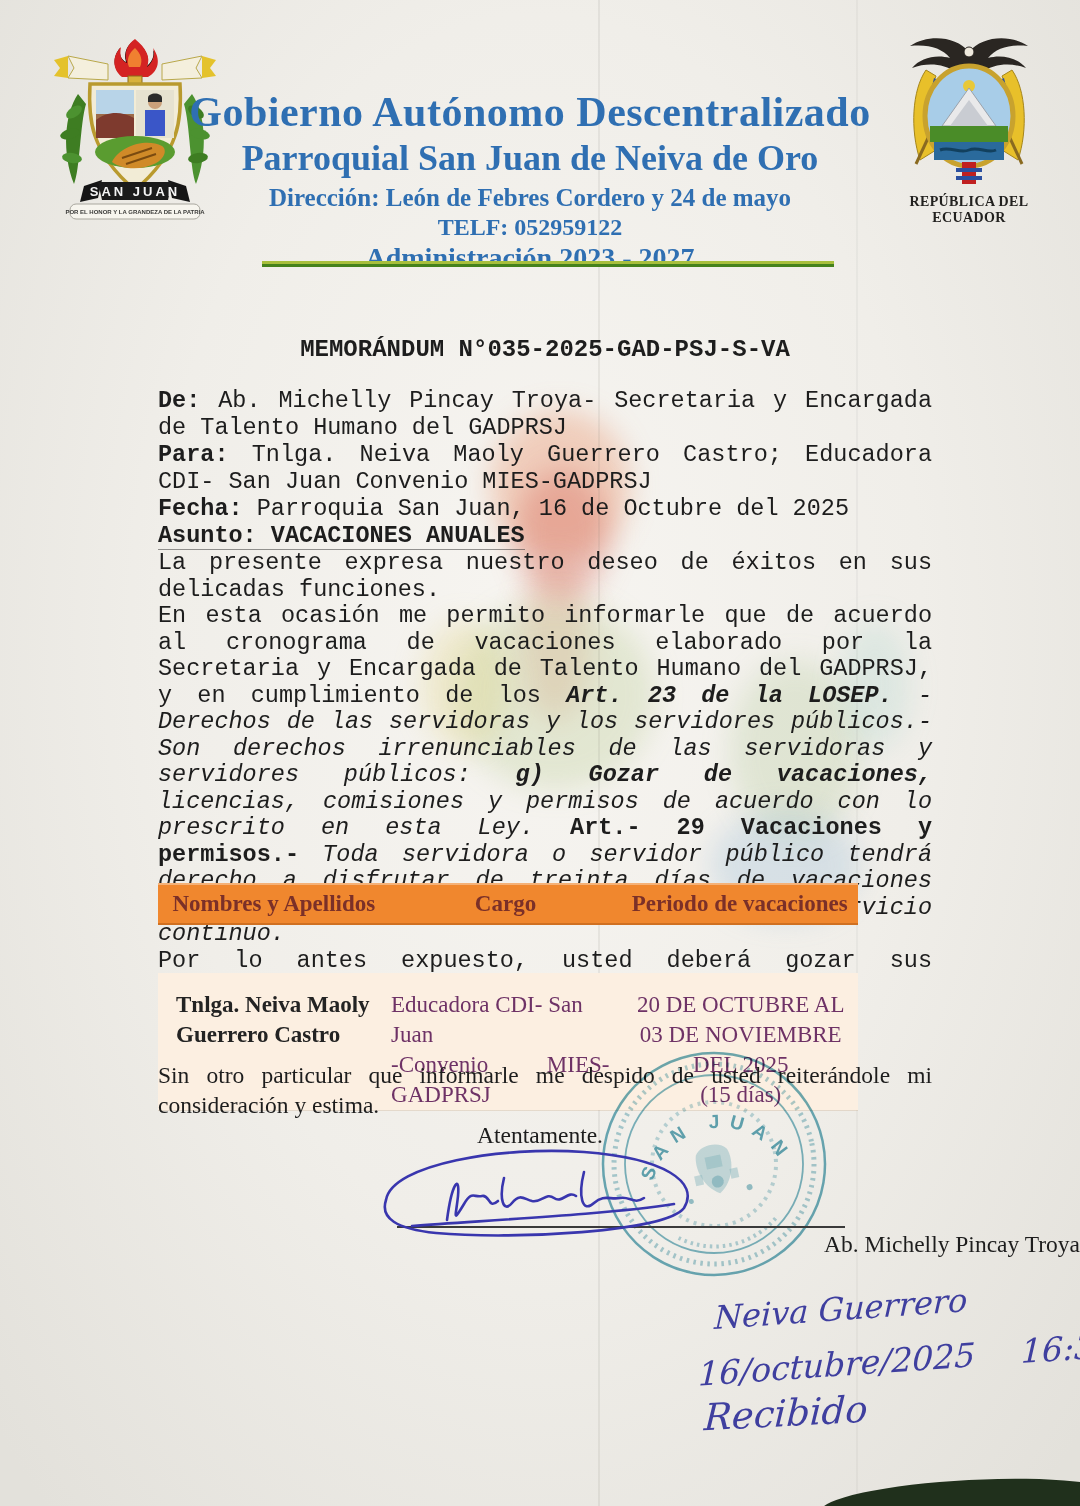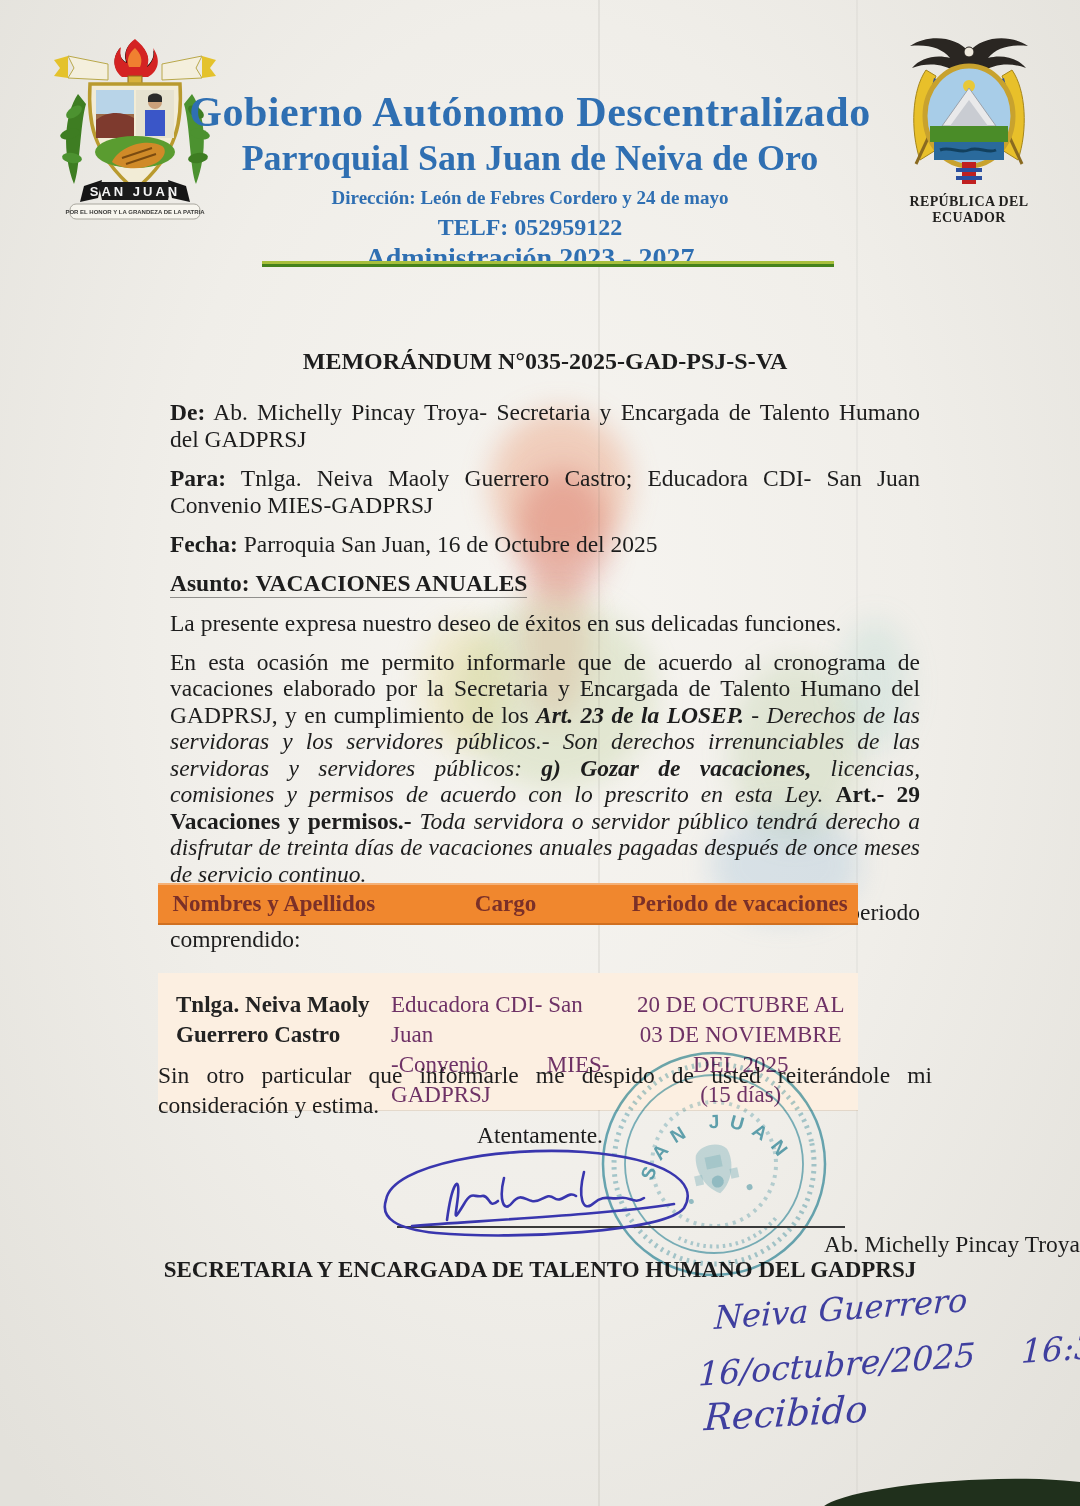--- a/index.html
+++ b/index.html
@@ -13,32 +13,32 @@
   .crease.c1{left:598px;}
   .crease.c2{left:856px;background:rgba(110,105,95,.06);}
   .corner-blob{position:absolute;right:-40px;bottom:-22px;width:300px;height:48px;
     background:#20301c;border-radius:50%;transform:rotate(-3deg);}
   .watermark{position:absolute;left:0;top:0;right:0;bottom:0;pointer-events:none;}
   .wm{position:absolute;border-radius:50%;filter:blur(14px);}
   
   .head-block{position:absolute;left:170px;top:56px;width:720px;text-align:center;font-weight:bold;margin-top:32px;}
   .org1{font-size:42px;line-height:48px;letter-spacing:.5px;}
   .org2{font-size:36px;line-height:44px;}
-  .addr{font-size:19px;line-height:31px;margin-top:2px;}
+  .addr{font-size:25px;line-height:31px;margin-top:2px;}
   .ruc,.telf{font-size:24px;line-height:29px;}
   .admin{font-size:28px;line-height:31px;}
   .green-rule{position:absolute;left:262px;top:261px;width:572px;height:6px;
     background:linear-gradient(to bottom,#a8bf3c 0,#a8bf3c 2.5px,#e9e7e1 2.5px,#e9e7e1 3.5px,#45821c 3.5px,#45821c 6px);}
   
   .crest-left{position:absolute;left:50px;top:34px;}
   .crest-right{position:absolute;left:876px;top:30px;width:186px;text-align:center;}
   .crest-right .caption{font-size:14px;font-weight:bold;letter-spacing:.4px;color:#22211f;margin-top:2px;}
   
   .doc-body{position:absolute;left:158px;top:336px;width:774px;font-size:23.5px;line-height:27px;}
-  .doc-body p{margin:12px;text-align:justify;}
+  .doc-body p{margin:0;text-align:justify;font-family:Liberation Mono, monospace;}
   .doc-body .para{line-height:26.5px;}
   .lbl{font-weight:bold;}
   .asunto-line{display:inline-block;border-bottom:1.5px solid rgba(45,45,45,.5);}
   .salutation{margin-bottom:21px !important;}
   em{font-style:italic;}
   strong.it{font-style:italic;}
   
   .vac-table{position:absolute;left:158px;top:883px;width:700px;font-size:23px;}
   .t-head{display:flex;height:42px;background:#f0872e;color:#7b3028;font-weight:bold;
     box-shadow:inset 0 2px 0 rgba(255,255,255,.35), inset 0 -2px 0 rgba(150,70,10,.35);}
@@ -218,21 +218,20 @@
     <g stroke="#3936ae" fill="none" stroke-width="2.6" stroke-linecap="round">
       <path d="M34,60 C40,24 150,6 232,12 C312,18 348,42 332,68 C314,92 160,100 84,93 C44,89 28,78 34,60 Z"></path>
       <path d="M95,80 C100,42 108,34 106,56 C104,76 100,84 112,64 C120,50 122,58 130,56 C138,54 136,70 146,61"></path>
       <path d="M152,38 C147,58 151,74 160,63 C168,53 172,59 180,61 C190,63 194,52 202,58 C210,64 216,50 224,56"></path>
       <path d="M232,32 C226,56 230,74 242,63 C252,54 258,60 268,58 C278,56 282,65 292,58"></path>
       <path d="M60,86 C140,80 260,74 322,64"></path>
     </g>
   </svg>
   <div class="sig-line"></div>
   <div class="signer-name">Ab. Michelly Pincay Troya</div>
-  <div class="signer-title">SECRETARIA Y ENCARGADA DE TALENTO HUMANO DEL GADPRSJ</div>
 
   <div class="hw hw1">Neiva Guerrero</div>
   <div class="hw hw2">
     <span>16/octubre/2025</span><span class="time">16:30</span>
   </div>
   <div class="hw hw3">Recibido</div>
 
   <div class="corner-blob"></div>
 </div>
 

